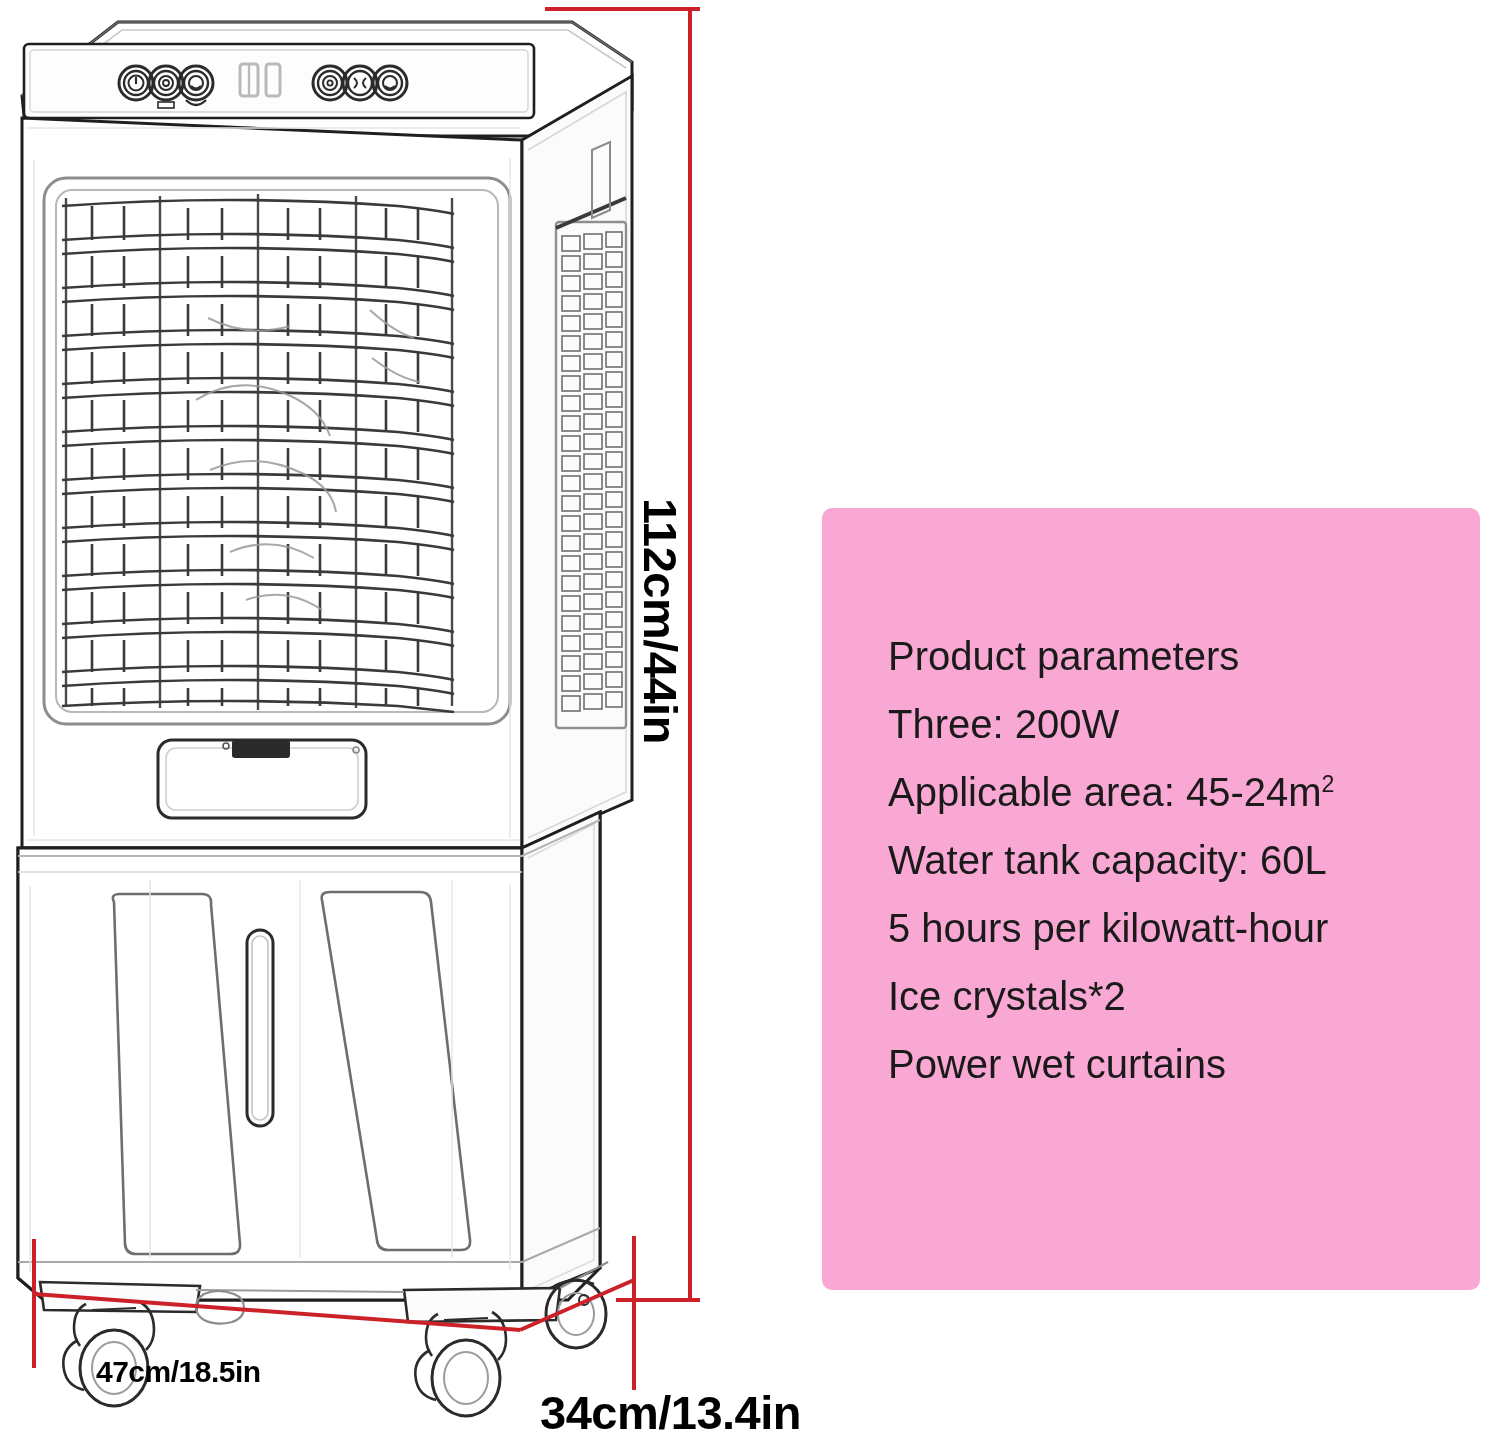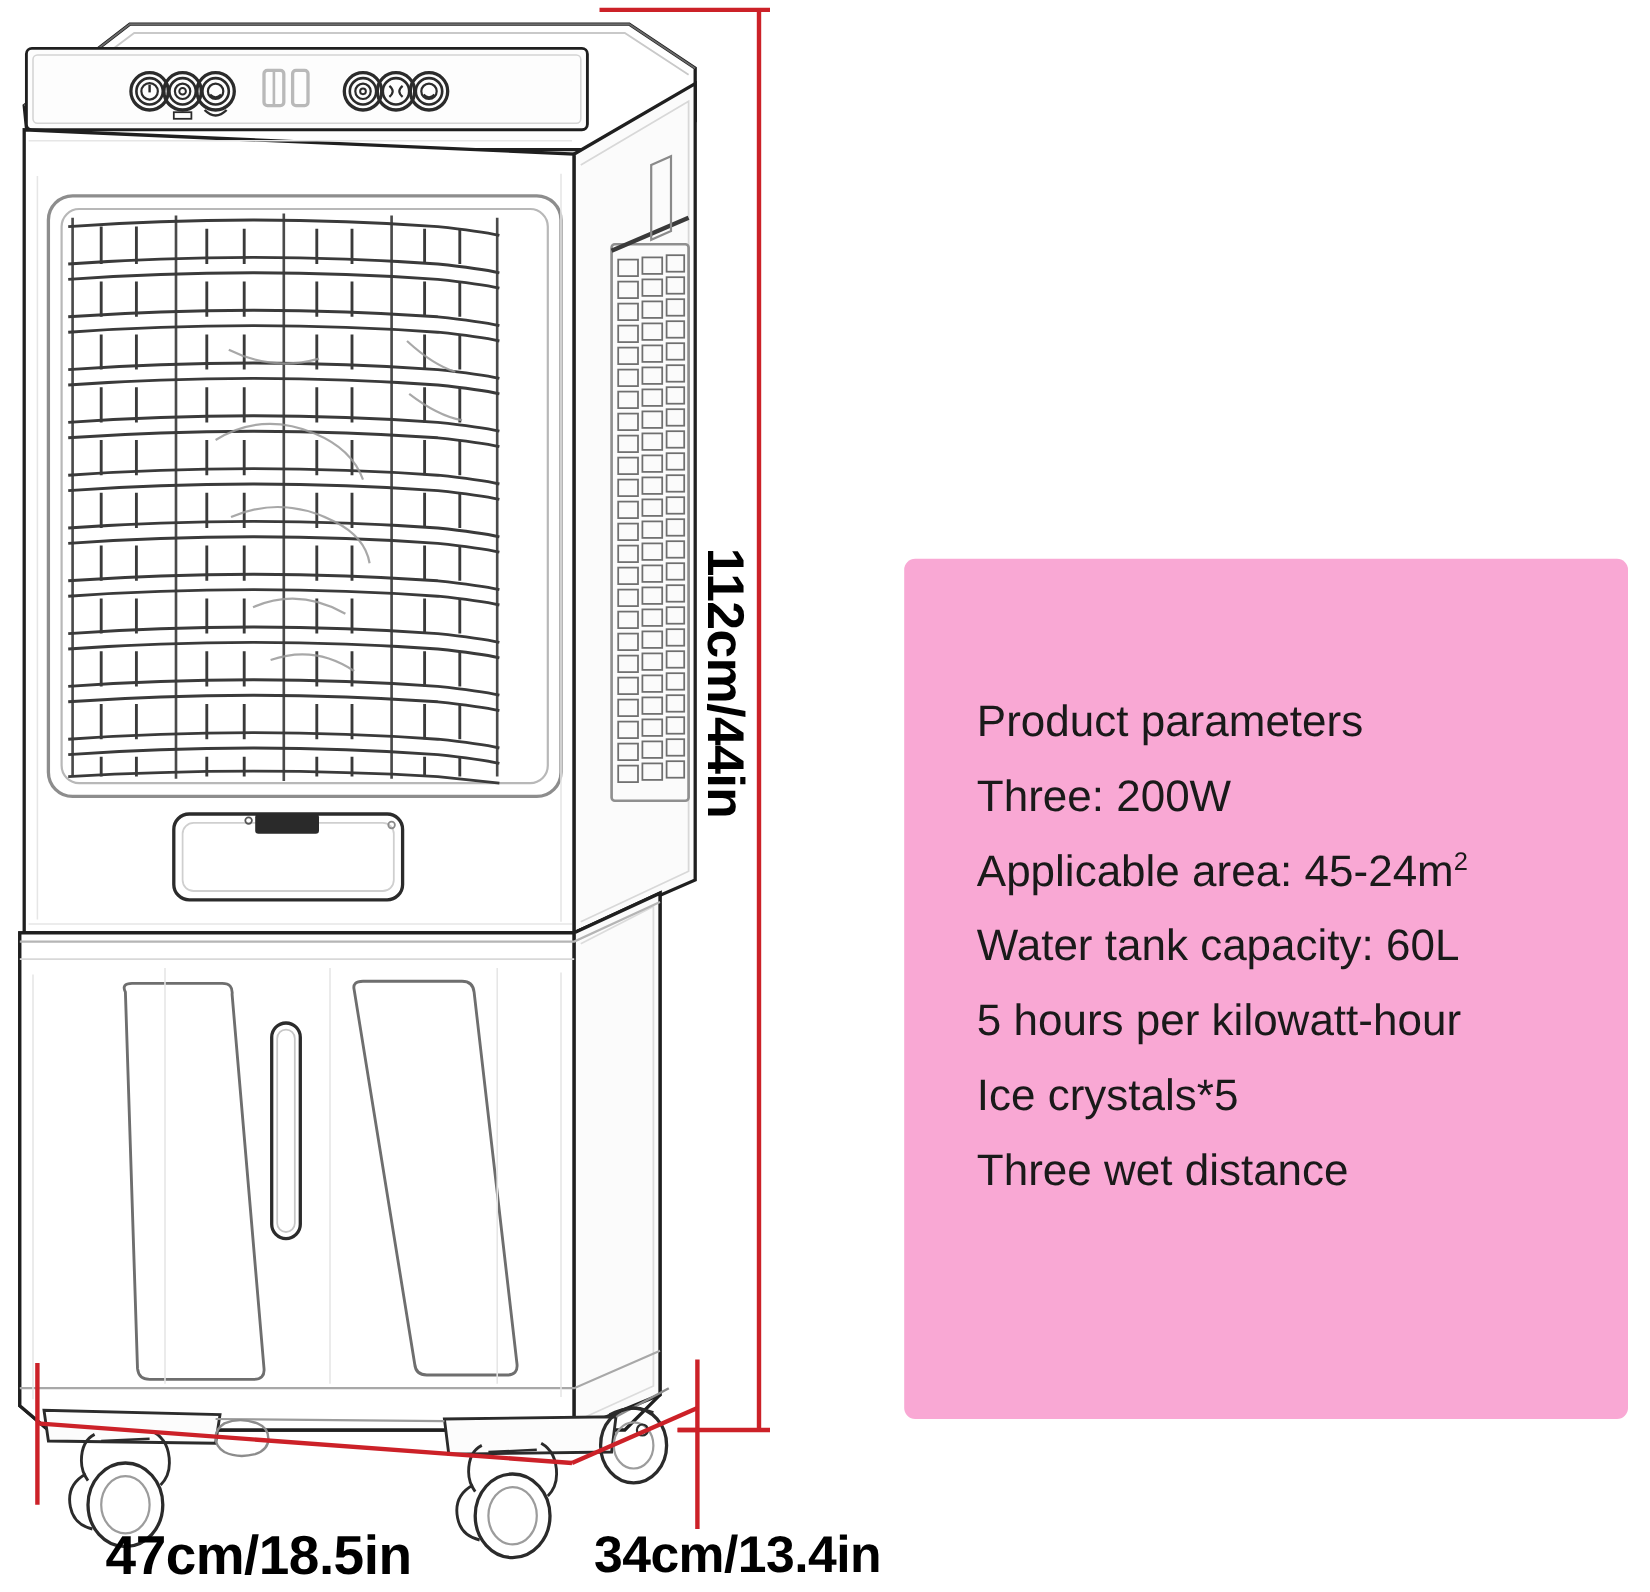--- a/index.html
+++ b/index.html
@@ -27,21 +27,21 @@
     font-family: "Liberation Sans", sans-serif;
     letter-spacing: -0.5px;
     white-space: nowrap;
   }
   #dim-height-label {
     left: 688px; top: 498px;
     font-size: 47px;
     transform-origin: left top;
     transform: rotate(90deg);
   }
-  #dim-width-label  { left: 96px;  top: 1385px; font-size: 50px; }
+  #dim-width-label  { left: 96px;  top: 1355px; font-size: 30px; }
   #dim-depth-label  { left: 540px; top: 1385px; font-size: 47px; }
 
   
   #spec-panel {
     position: absolute;
     left: 822px; top: 508px;
     width: 658px; height: 782px;
     background: #f9a8d4;
     border-radius: 10px;
   }
@@ -430,18 +430,18 @@
 
   <div class="dim-label" id="dim-depth-label">34cm/13.4in</div>
 
   <div id="spec-panel">
     <div id="spec-list">
       <div class="spec-line">Product parameters</div>
       <div class="spec-line">Three: 200W</div>
       <div class="spec-line"><span>Applicable area: 45-24m</span><sup>2</sup></div>
       <div class="spec-line">Water tank capacity: 60L</div>
       <div class="spec-line">5 hours per kilowatt-hour</div>
-      <div class="spec-line">Ice crystals*5</div>
-      <div class="spec-line">Three wet distance</div>
+      <div class="spec-line">Ice crystals*2</div>
+      <div class="spec-line">Power wet curtains</div>
     </div>
   </div>
 
 </div>
 
 </body></html>

